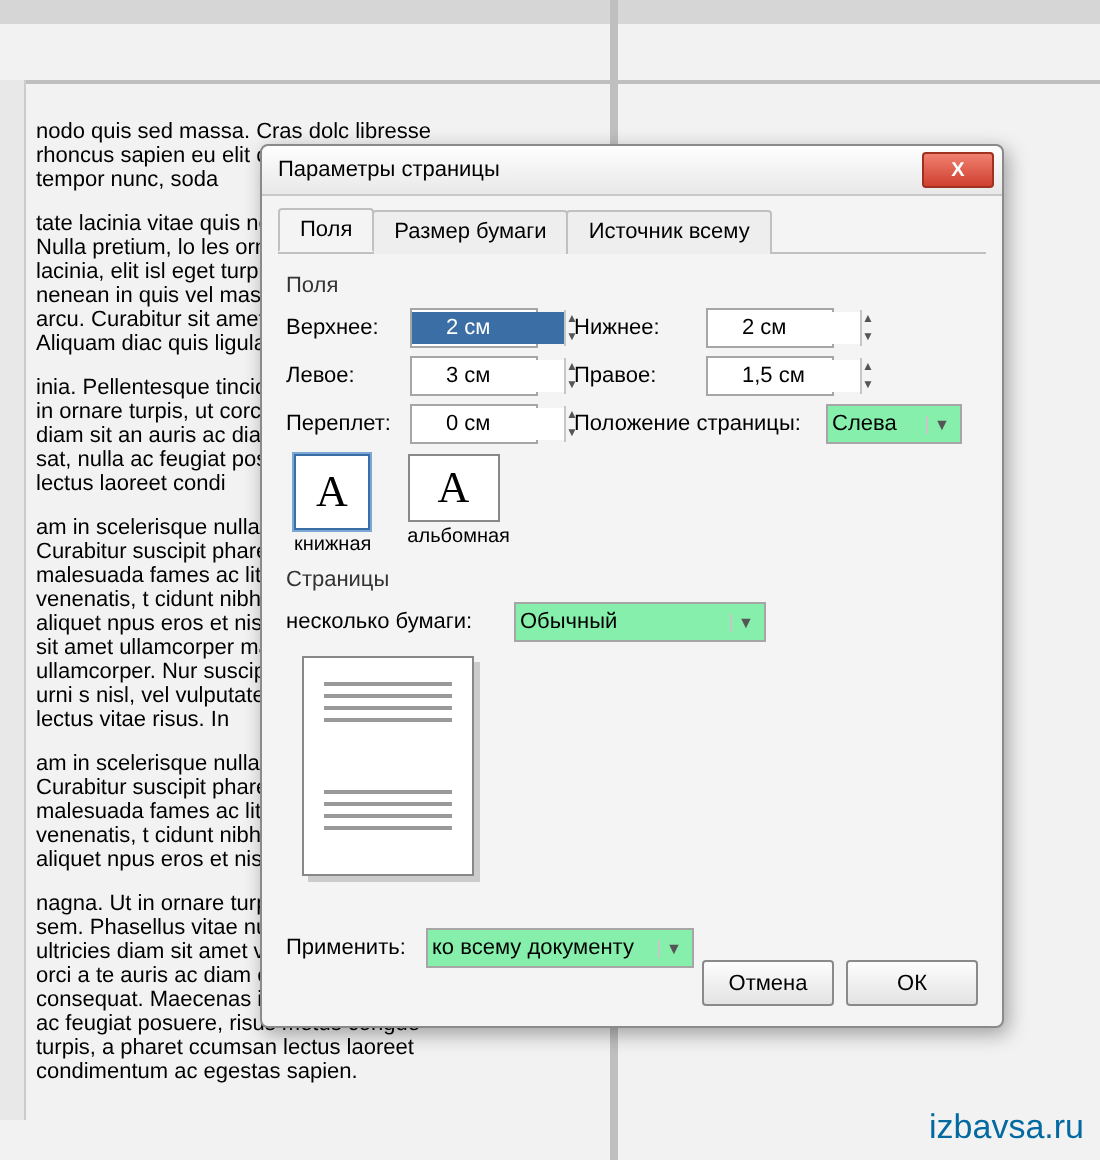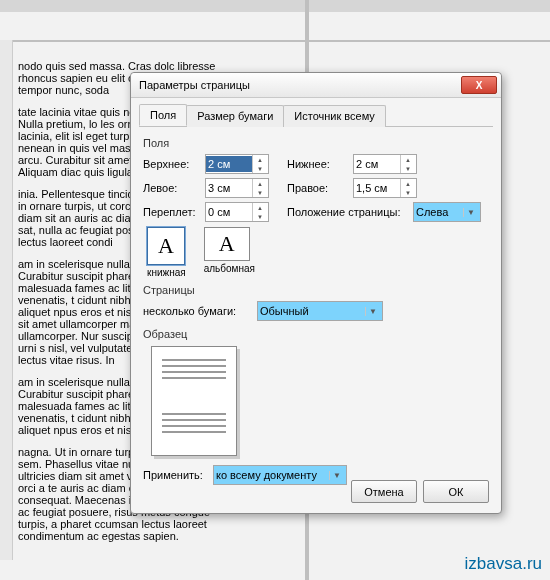--- a/index.html
+++ b/index.html
@@ -19,24 +19,24 @@
 .closebtn{width:34px;height:16px;background:linear-gradient(#f08070,#cf4030);border:1px solid #a03020;border-radius:2px;display:flex;align-items:center;justify-content:center;color:#fff;font-weight:bold;font-size:10px}
 .tabs{display:flex;border-bottom:1px solid #c0c0c0;margin:6px 8px 0 8px;height:22px;font-size:11px}
 .tab{padding:4px 10px;border:1px solid #c0c0c0;border-bottom:none;background:#eee;margin-right:-1px;position:relative;top:1px;border-radius:2px 2px 0 0}
 .tab.active{background:#f4f4f4;border-bottom:1px solid #f4f4f4;top:0;z-index:1}
 .body{padding:4px 12px 8px 12px}
 .group-label{margin:6px 0 4px 0;color:#333}
 .row{display:flex;align-items:center;height:22px;margin:2px 0}
 .row .lbl{width:62px}
 .row .lbl2{width:66px}
 .spin{display:flex;align-items:center;width:62px;height:18px;border:1px solid #a6a6a6;background:#fff}
-.spin input{border:none;width:42px;height:16px;font-size:11px;padding:0 2px;outline:none;font-family:inherit}
+.spin input{border:none;width:42px;height:16px;font-size:11px;padding:0 17px;outline:none;font-family:inherit}
 .spin .arrows{width:14px;height:18px;border-left:1px solid #c6c6c6;display:flex;flex-direction:column}
 .spin .arrows span{flex:1;display:flex;align-items:center;justify-content:center;font-size:6px;color:#555}
-.sel{height:18px;border:1px solid #a6a6a6;background:#7dd3fc;display:flex;align-items:center;padding:0 2px}
+.sel{height:18px;border:1px solid #a6a6a6;background:#86efac;display:flex;align-items:center;padding:0 2px}
 .sel .tx{flex:1;font-size:11px}
 .sel .dd{width:14px;text-align:center;font-size:8px;color:#555;border-left:1px solid #c6c6c6}
 .gap{width:18px}
 .orient{display:flex;gap:18px;margin:4px 0 6px 4px}
 .orient .opt{text-align:center;font-size:10px}
 .orient .ic{width:36px;height:36px;border:1px solid #888;background:#fff;display:flex;align-items:center;justify-content:center;font-family:'Times New Roman',serif;font-size:22px;margin-bottom:2px}
 .orient .opt.active .ic{border:1px solid #3a6ea5;outline:1px solid #7aa7d6}
 .orient .ic.land{width:44px;height:32px}
 .preview{width:86px;height:110px;border:1px solid #888;background:#fff;box-shadow:3px 3px 0 #ccc;margin:6px 0 2px 8px;padding:8px 10px;box-sizing:border-box}
 .preview .ln{height:2px;background:#999;margin:4px 0}
@@ -158,34 +158,33 @@
 
     <div class="group-label">Страницы</div>
     <div class="row">
       <span style="width:114px">несколько бумаги:</span>
       <div class="sel" style="width:120px">
             <span class="tx">Обычный</span>
             <span class="dd">▼</span>
           </div>
     </div>
 
-    <div class="group-label">Образец</div>
     <div class="preview">
       <div class="ln"></div>
           <div class="ln"></div>
           <div class="ln"></div>
           <div class="ln"></div>
       <div style="height:26px"></div>
       <div class="ln"></div>
           <div class="ln"></div>
           <div class="ln"></div>
           <div class="ln"></div>
     </div>
 
-    <div class="row" style="margin-top:8px">
+    <div class="row" style="margin-top:25px">
       <span style="width:70px">Применить:</span>
       <div class="sel" style="width:128px">
             <span class="tx">ко всему документу</span>
             <span class="dd">▼</span>
           </div>
     </div>
   </div>
 
   <div class="btnrow">
     <span style="flex:1"></span>

